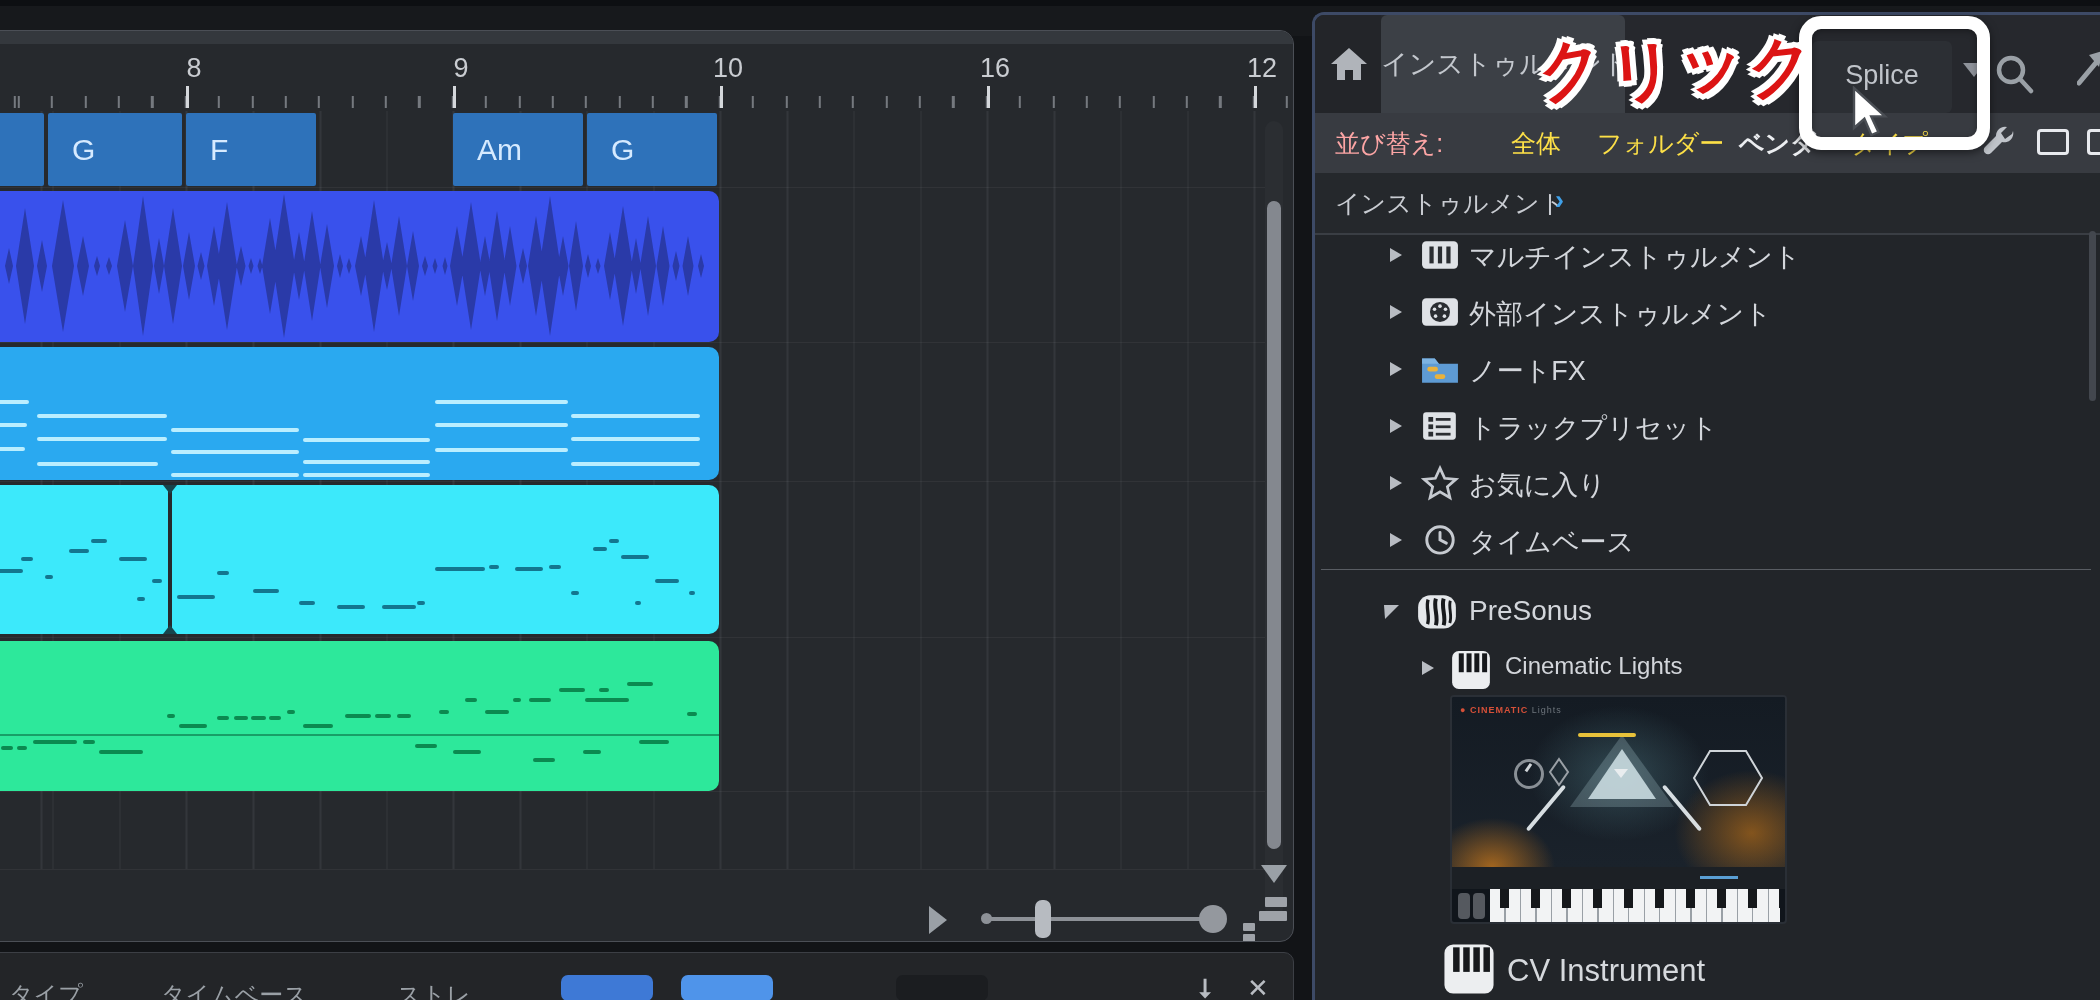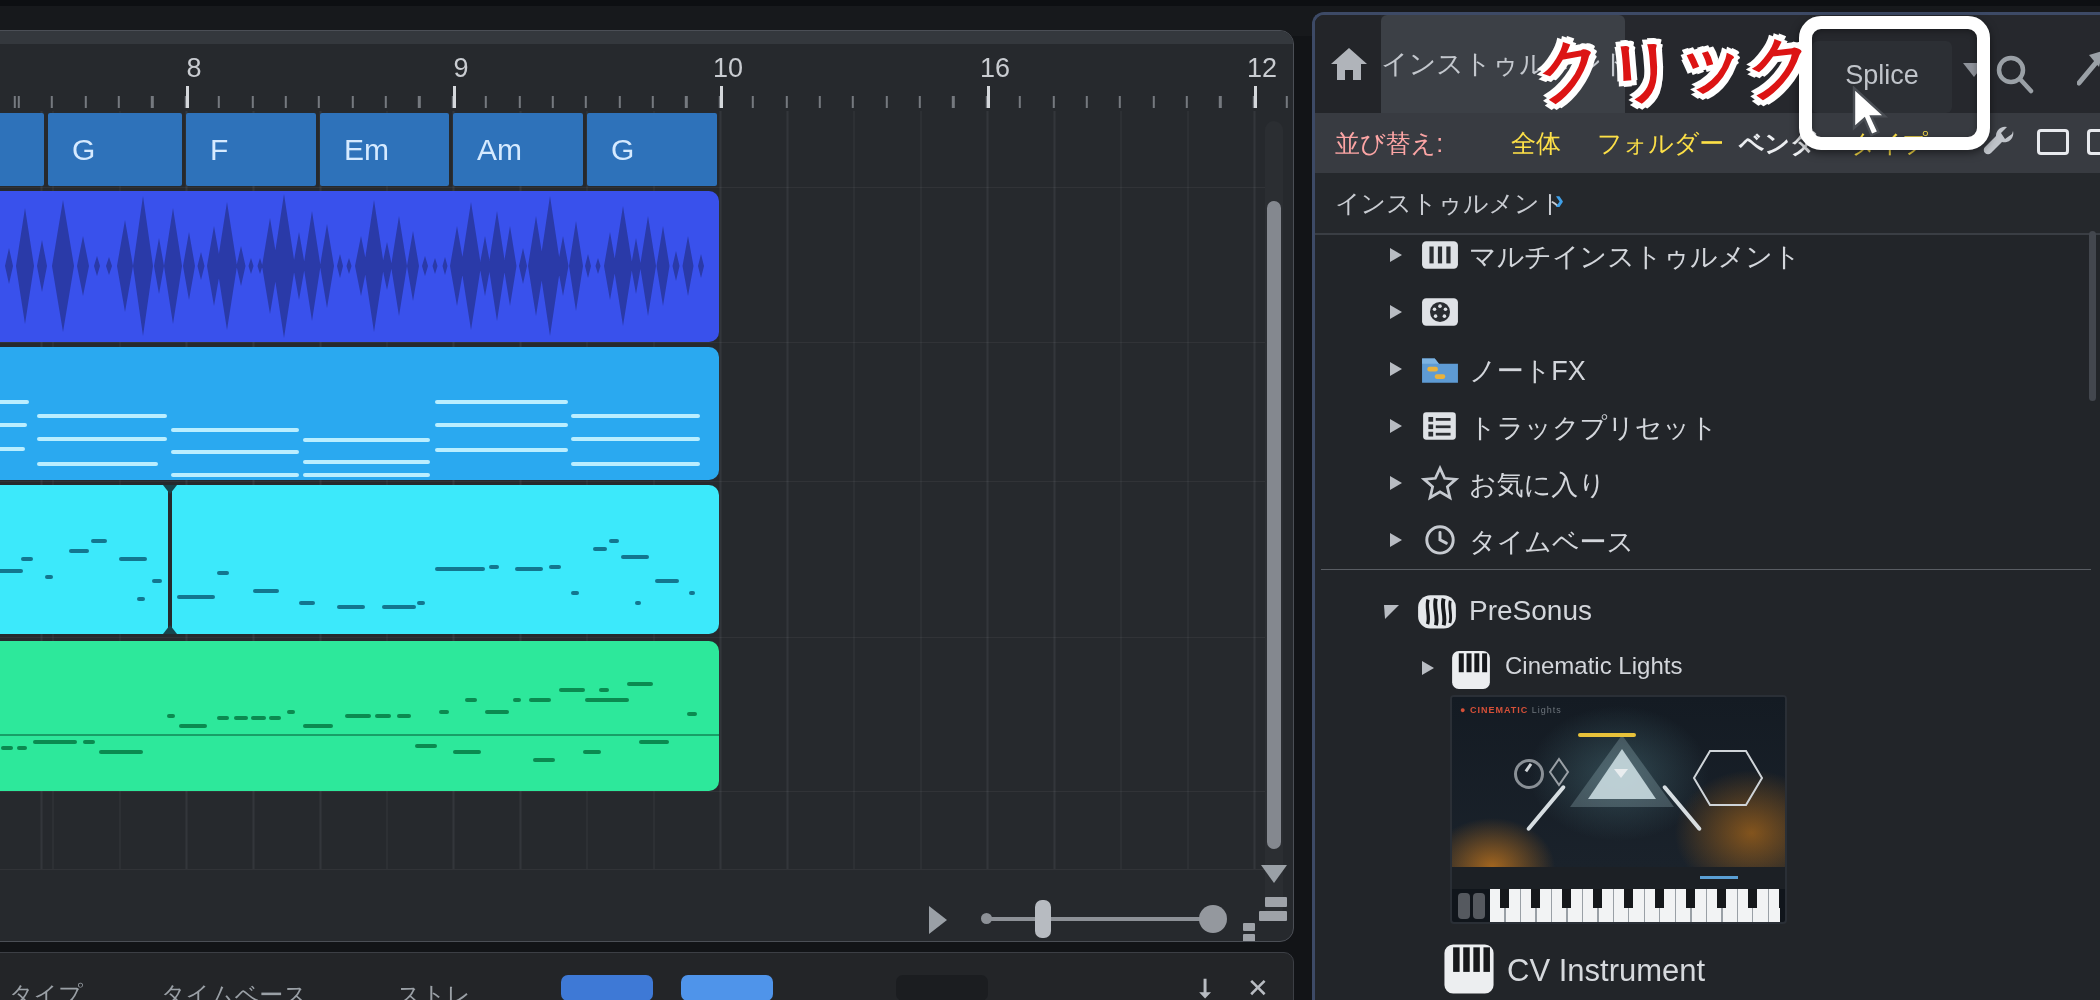--- a/index.html
+++ b/index.html
@@ -167,21 +167,20 @@
         <div class="row-sep abs" style="top: 450px;"></div>
         <div class="row-sep abs" style="top: 606px;"></div>
         <div class="row-sep abs" style="top: 760px;"></div>
         <div class="row-sep abs" style="top: 838px;"></div>
       </div>
 
     <div id="chord-row" class="abs">
         <div class="chord" style="left: 0px; width: 57px;"></div>
         <div class="chord" style="left: 61px; width: 134px;">G</div>
         <div class="chord" style="left: 199px; width: 130px;">F</div>
-        <div class="chord" style="left: 333px; width: 129px;">Em</div>
         <div class="chord" style="left: 466px; width: 130px;">Am</div>
         <div class="chord" style="left: 600px; width: 130px;">G</div>
       </div>
 
     <div id="clip-audio" class="clip">
       <svg id="waveform" width="732" height="151" viewBox="0 0 732 151">
           <path d="M8 35 L13 75 L8 115 L3 75 Z M22 57 L26 75 L22 93 L18 75 Z M38 17 L47 75 L38 133 L29 75 Z M55 49 L60 75 L55 101 L50 75 Z M76 9 L87 75 L76 141 L65 75 Z M96 45 L102 75 L96 105 L90 75 Z M110 65 L113 75 L110 85 L107 75 Z M122 66 L125 75 L122 84 L119 75 Z M138 29 L146 75 L138 121 L130 75 Z M156 5 L166 75 L156 145 L146 75 Z M172 47 L177 75 L172 103 L167 75 Z M186 17 L195 75 L186 133 L177 75 Z M202 41 L208 75 L202 109 L196 75 Z M214 61 L217.5 75 L214 89 L210.5 75 Z M227 35 L234 75 L227 115 L220 75 Z M240 11 L250 75 L240 139 L230 75 Z M254 55 L258.5 75 L254 95 L249.5 75 Z M264 67 L266.5 75 L264 83 L261.5 75 Z M273 67 L275.5 75 L273 83 L270.5 75 Z M283 27 L291 75 L283 123 L275 75 Z M297 3 L308 75 L297 147 L286 75 Z M312 41 L318 75 L312 109 L306 75 Z M325 20 L333.5 75 L325 130 L316.5 75 Z M340 33 L347 75 L340 117 L333 75 Z M353 63 L356 75 L353 87 L350 75 Z M362 67 L364.5 75 L362 83 L359.5 75 Z M374 45 L380 75 L374 105 L368 75 Z M387 9 L397 75 L387 141 L377 75 Z M400 51 L405 75 L400 99 L395 75 Z M412 25 L420 75 L412 125 L404 75 Z M426 40 L432 75 L426 110 L420 75 Z M438 65 L441 75 L438 85 L435 75 Z M448 67 L450.5 75 L448 83 L445.5 75 Z M458 66 L460.5 75 L458 84 L455.5 75 Z M470 35 L477 75 L470 115 L463 75 Z M484 11 L494 75 L484 139 L474 75 Z M498 45 L503.5 75 L498 105 L492.5 75 Z M510 20 L518.5 75 L510 130 L501.5 75 Z M523 35 L529.5 75 L523 115 L516.5 75 Z M536 57 L540 75 L536 93 L532 75 Z M549 25 L557 75 L549 125 L541 75 Z M563 5 L573.5 75 L563 145 L552.5 75 Z M576 45 L581.5 75 L576 105 L570.5 75 Z M589 30 L596 75 L589 120 L582 75 Z M601 63 L604 75 L601 87 L598 75 Z M611 67 L613.5 75 L611 83 L608.5 75 Z M623 41 L629 75 L623 109 L617 75 Z M636 15 L645.5 75 L636 135 L626.5 75 Z M649 47 L654 75 L649 103 L644 75 Z M661 25 L669 75 L661 125 L653 75 Z M676 35 L682.5 75 L676 115 L669.5 75 Z M689 60 L692.5 75 L689 90 L685.5 75 Z M701 45 L706.5 75 L701 105 L695.5 75 Z M714 63 L717 75 L714 87 L711 75 Z " fill="#2a3aa8"></path>
         </svg>
     </div>
 
@@ -371,20 +370,21 @@
             <svg width="38" height="38" viewBox="0 0 36 36">
               <rect x="1" y="4" width="34" height="26" rx="4" fill="#dfe2e6"></rect>
               <circle cx="18" cy="17" r="9.5" fill="#2a2d31"></circle>
               <circle cx="18" cy="11.5" r="1.7" fill="#dfe2e6"></circle>
               <circle cx="12.8" cy="14.5" r="1.7" fill="#dfe2e6"></circle>
               <circle cx="23.2" cy="14.5" r="1.7" fill="#dfe2e6"></circle>
               <circle cx="13.8" cy="21" r="1.7" fill="#dfe2e6"></circle>
               <circle cx="22.2" cy="21" r="1.7" fill="#dfe2e6"></circle>
             </svg>
           </span>
+          <span class="tree-label" style="left:154px">外部インストゥルメント</span>
         </div>
         <div class="tree-row" style="top: 326px;">
           <span class="tree-tri" style="left:74px">
             <svg width="14" height="16" viewBox="0 0 14 16">
               <path d="M1 1 L13 8 L1 15 Z" fill="#b8bcc2"></path>
             </svg>
           </span>
           <span class="tree-icon" style="left:106px">
             <svg width="38" height="38" viewBox="0 0 36 36">
               <path d="M1 7 h12 l4 5 h18 v18 h-34 z" fill="#5e9bd4"></path>

